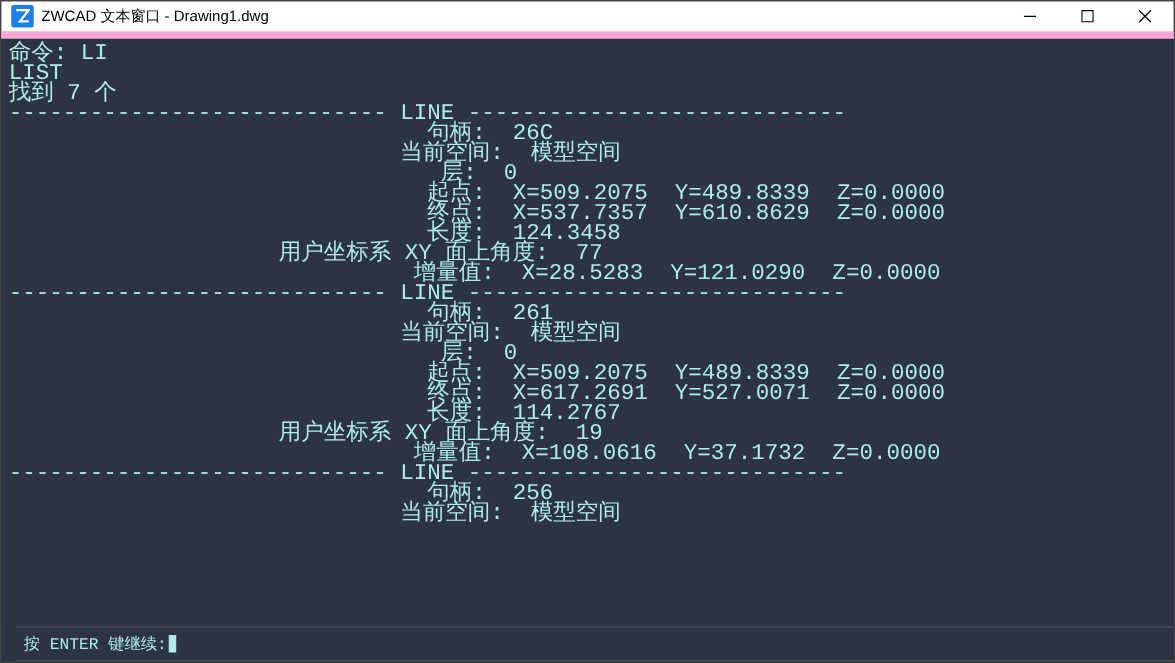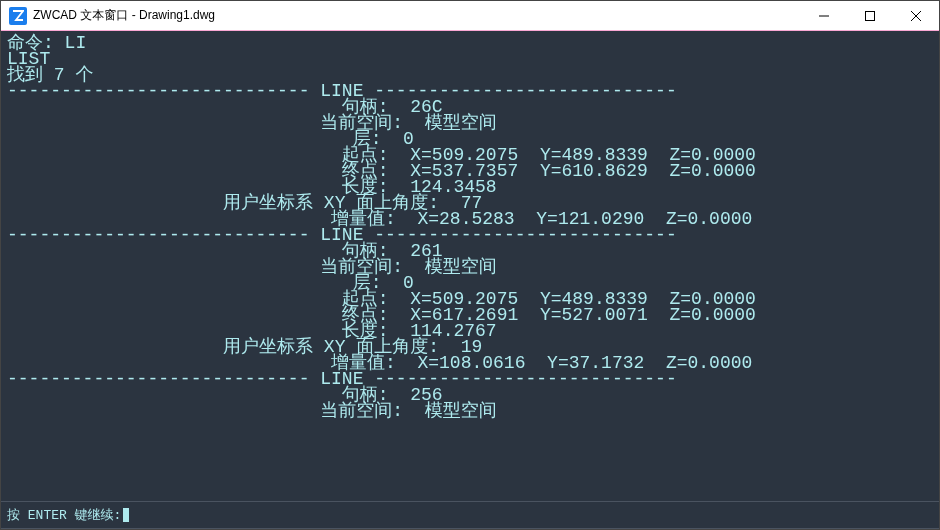--- a/index.html
+++ b/index.html
@@ -10,21 +10,21 @@
   height: 530px;
   overflow: hidden;
   border: 1px solid #444;
 }
 .titlebar {
   height: 30px;
   background: #ffffff;
   display: flex;
   align-items: center;
   padding: 0 0 0 8px;
-  border-bottom: 1px solid #f9a8d4;
+  border-bottom: 6px solid #f9a8d4;
 }
 .app-icon {
   width: 18px;
   height: 18px;
   background: #1b7eed;
   display: flex;
   align-items: center;
   justify-content: center;
   margin-right: 6px;
   border-radius: 2px;
@@ -59,20 +59,21 @@
   height: 28px;
   background: #2b3440;
   border-top: 1px solid #4a5360;
   border-bottom: 1px solid #4a5360;
   display: flex;
   align-items: center;
   padding: 0 6px;
   color: #aeeaee;
   font-size: 13px;
   font-family: "SimSun", "Courier New", monospace;
+  margin-left: 12px;
 }
 .prompt-cursor {
   width: 6px;
   height: 14px;
   background: #aeeaee;
   display: inline-block;
   margin-left: 2px;
 }
 </style>
 </head>

